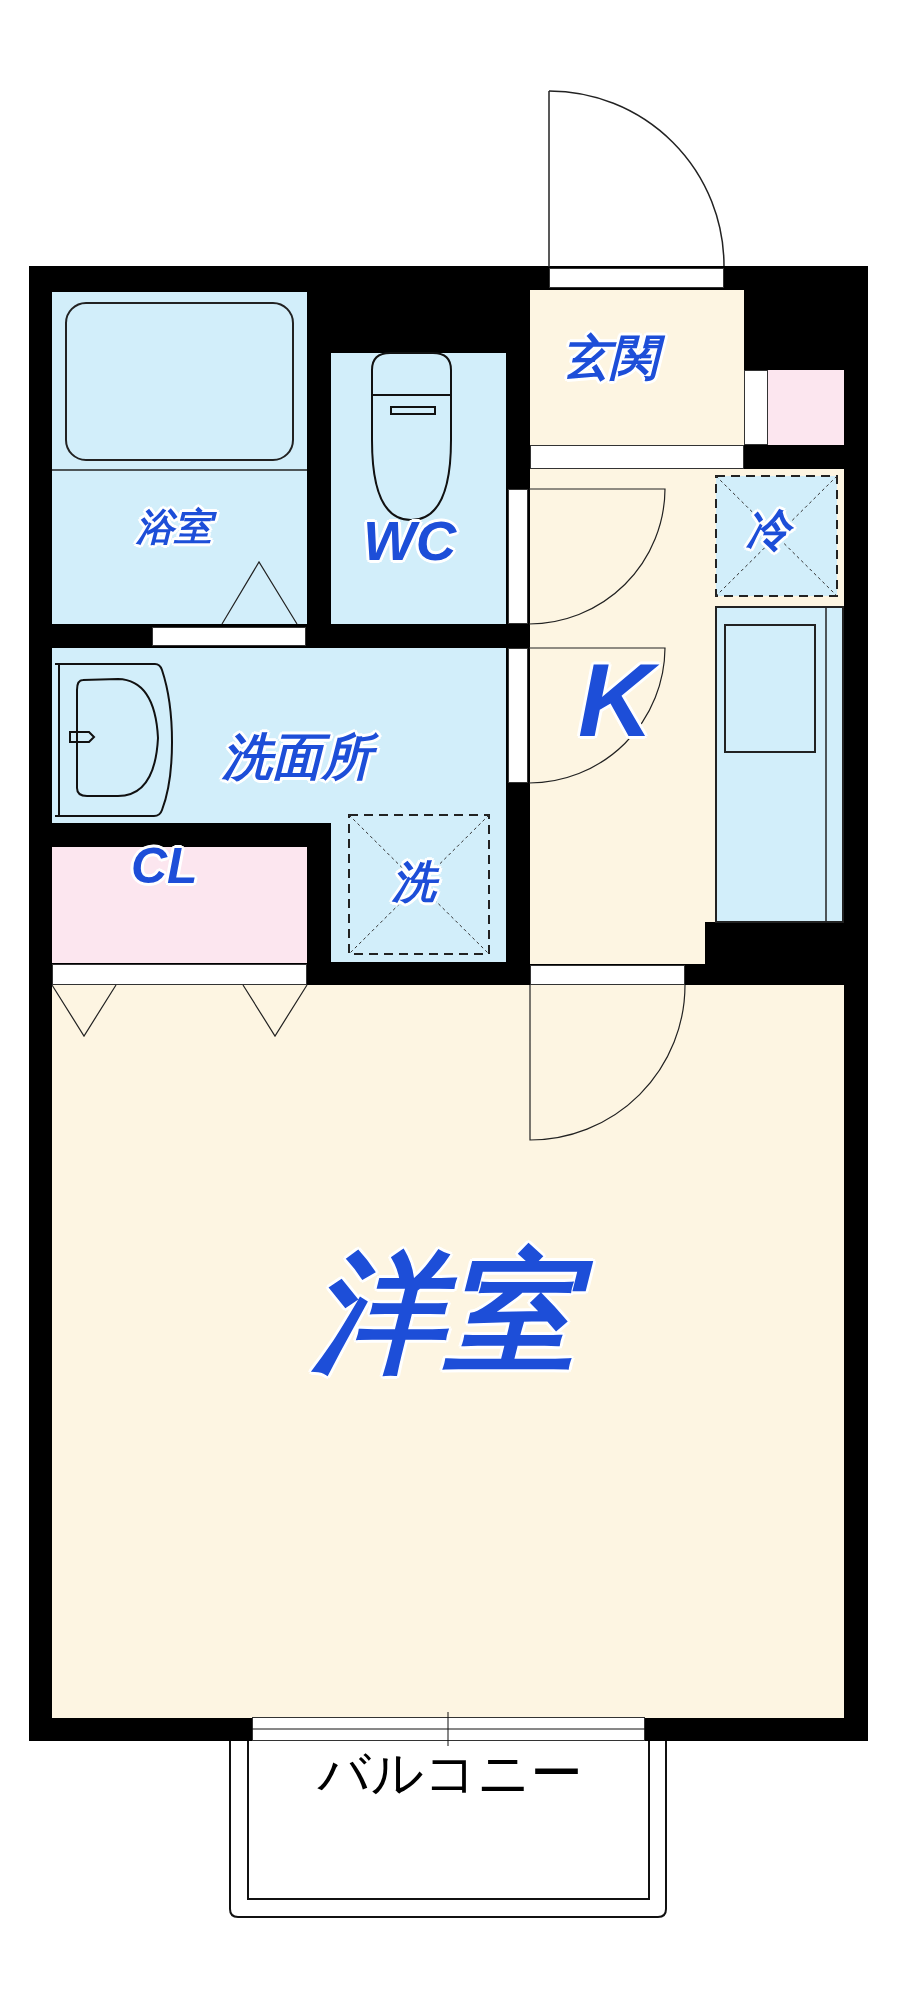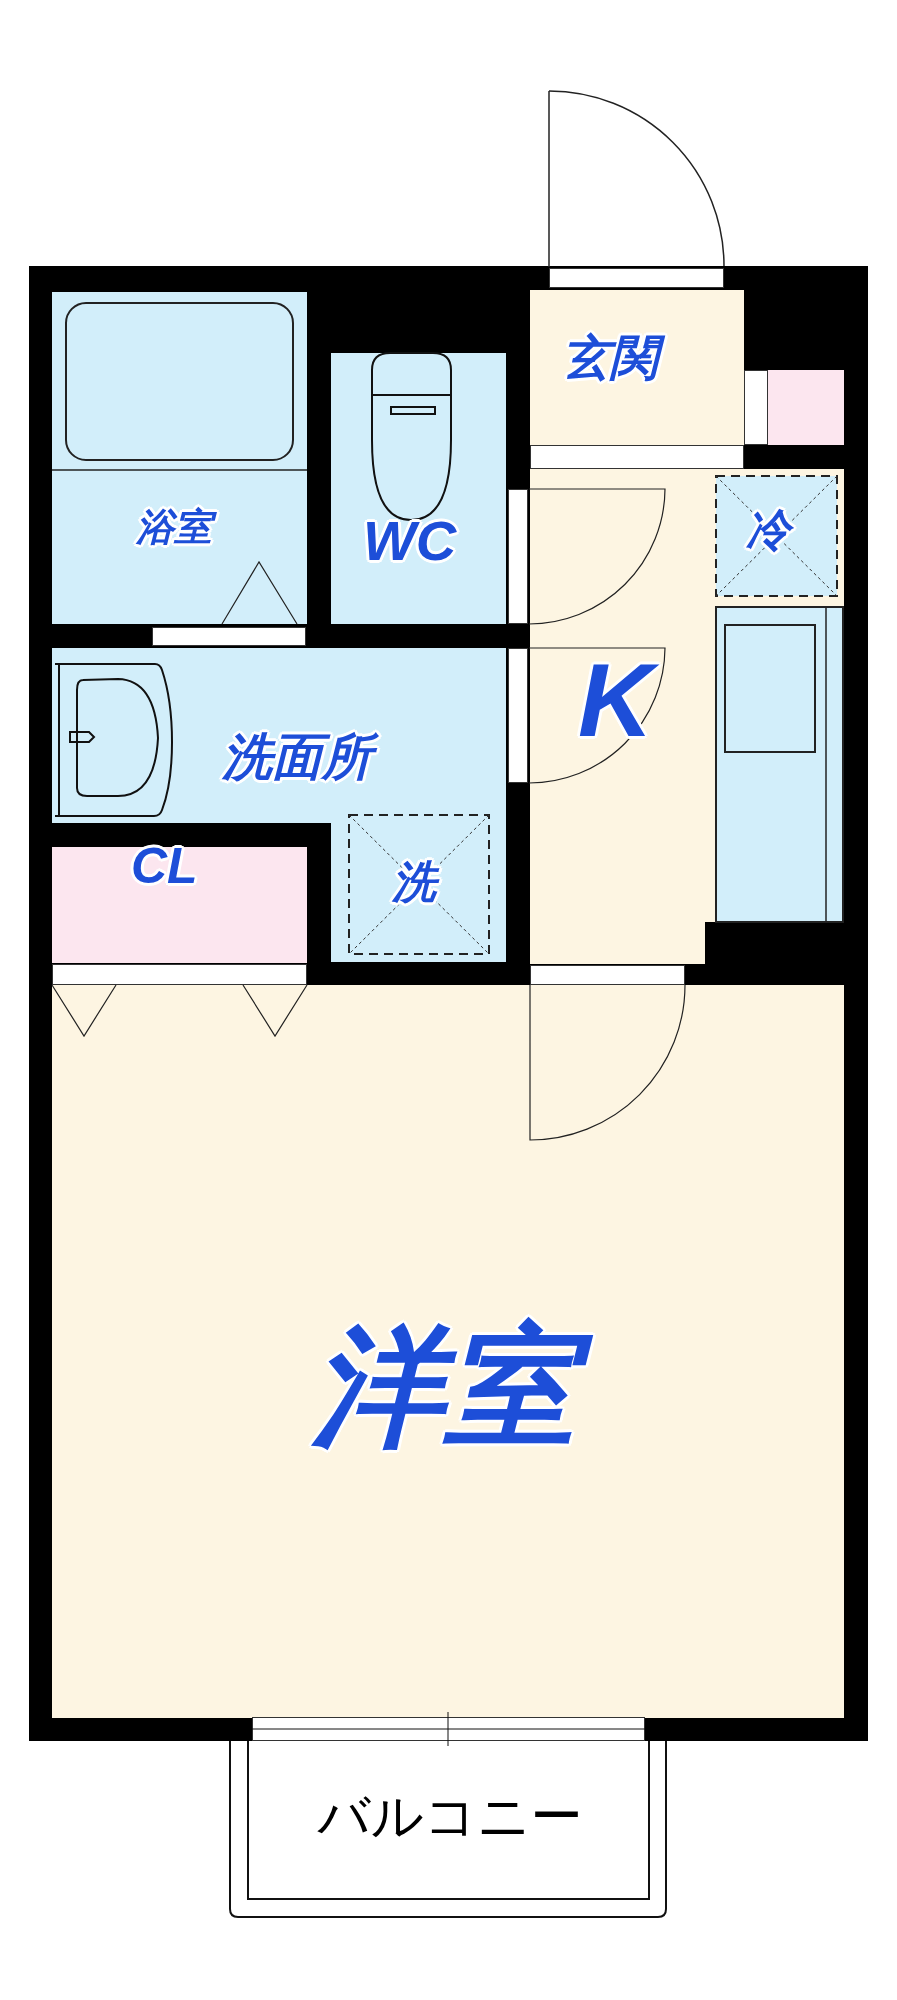--- a/index.html
+++ b/index.html
@@ -109,14 +109,14 @@
 </svg>
 
 <div class="label" style="left:108px;top:508px;font-size:38px;margin-left:28px;">浴室</div>
 <div class="label" style="left:363px;top:513px;font-size:56px;font-family:'Liberation Sans',sans-serif;">WC</div>
 <div class="label" style="left:562px;top:333px;font-size:48px;">玄関</div>
 <div class="label" style="left:746px;top:508px;font-size:44px;">冷</div>
 <div class="label" style="left:578px;top:648px;font-size:104px;font-family:'Liberation Sans',sans-serif;">K</div>
 <div class="label" style="left:222px;top:700px;font-size:50px;margin-top:32px;">洗面所</div>
 <div class="label" style="left:392px;top:860px;font-size:44px;">洗</div>
 <div class="label" style="left:131px;top:841px;font-size:50px;font-family:'Liberation Sans',sans-serif;">CL</div>
-<div class="label" style="left:312px;top:1320px;font-size:132px;">洋室</div>
-<div class="abs" style="left:268px;top:1790px;width:364px;text-align:center;font-size:52px;color:#000;line-height:1;">バルコニー</div>
+<div class="label" style="left:312px;top:1246px;font-size:132px;">洋室</div>
+<div class="abs" style="left:268px;top:1747px;width:364px;text-align:center;font-size:52px;color:#000;line-height:1;">バルコニー</div>
 
 </body></html>

